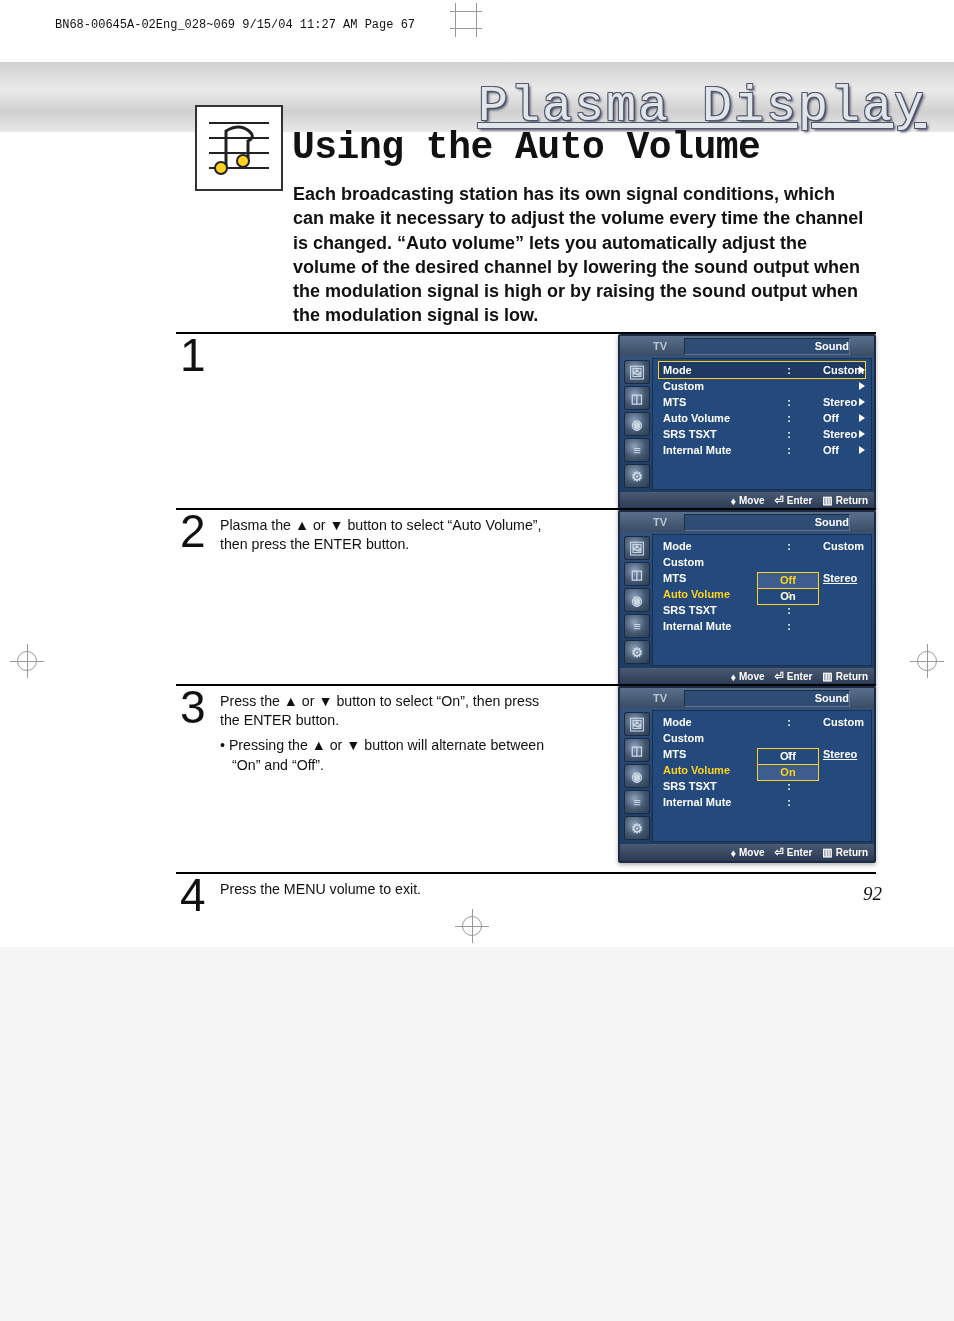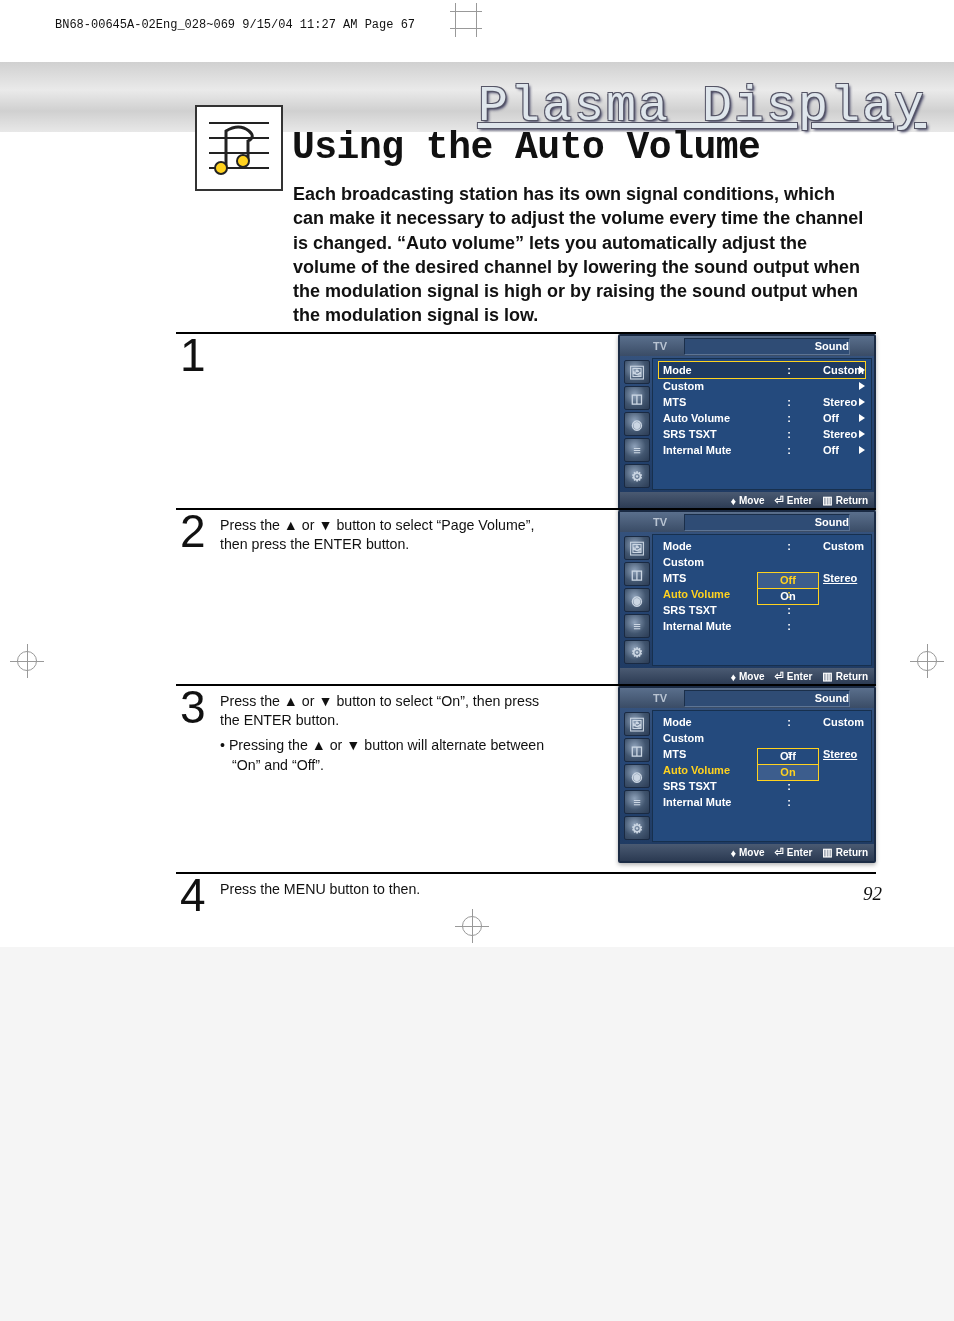--- a/index.html
+++ b/index.html
@@ -394,21 +394,21 @@
           <span>
               <span class="sym">▥</span>
               <span>Return</span>
             </span>
         </div>
       </div>
     </div>
 
     <div class="step">
       <div class="step-num">2</div>
-      <div class="step-text">Press the ▲ or ▼ button to select “Page Volume”, then press the ENTER button.</div>
+      <div class="step-text">Plasma the ▲ or ▼ button to select “Auto Volume”, then press the ENTER button.</div>
 
       <div class="osd">
         <div class="osd-header">
             <div class="tv">TV</div>
             <div class="sound">Sound</div>
           </div>
         <div class="osd-body">
           <div class="osd-sidebar">
             <div class="ic">🖼</div>
             <div class="ic">◫</div>
@@ -531,20 +531,20 @@
           <span>
               <span class="sym">▥</span>
               <span>Return</span>
             </span>
         </div>
       </div>
     </div>
 
     <div class="step short" style="margin-top:30px;">
       <div class="step-num">4</div>
-      <div class="step-text">Press the MENU button to then.</div>
+      <div class="step-text">Press the MENU volume to exit.</div>
     </div>
 
   </div>
 
   <div class="page-num">92</div>
 
 </div>
 
 </body></html>

